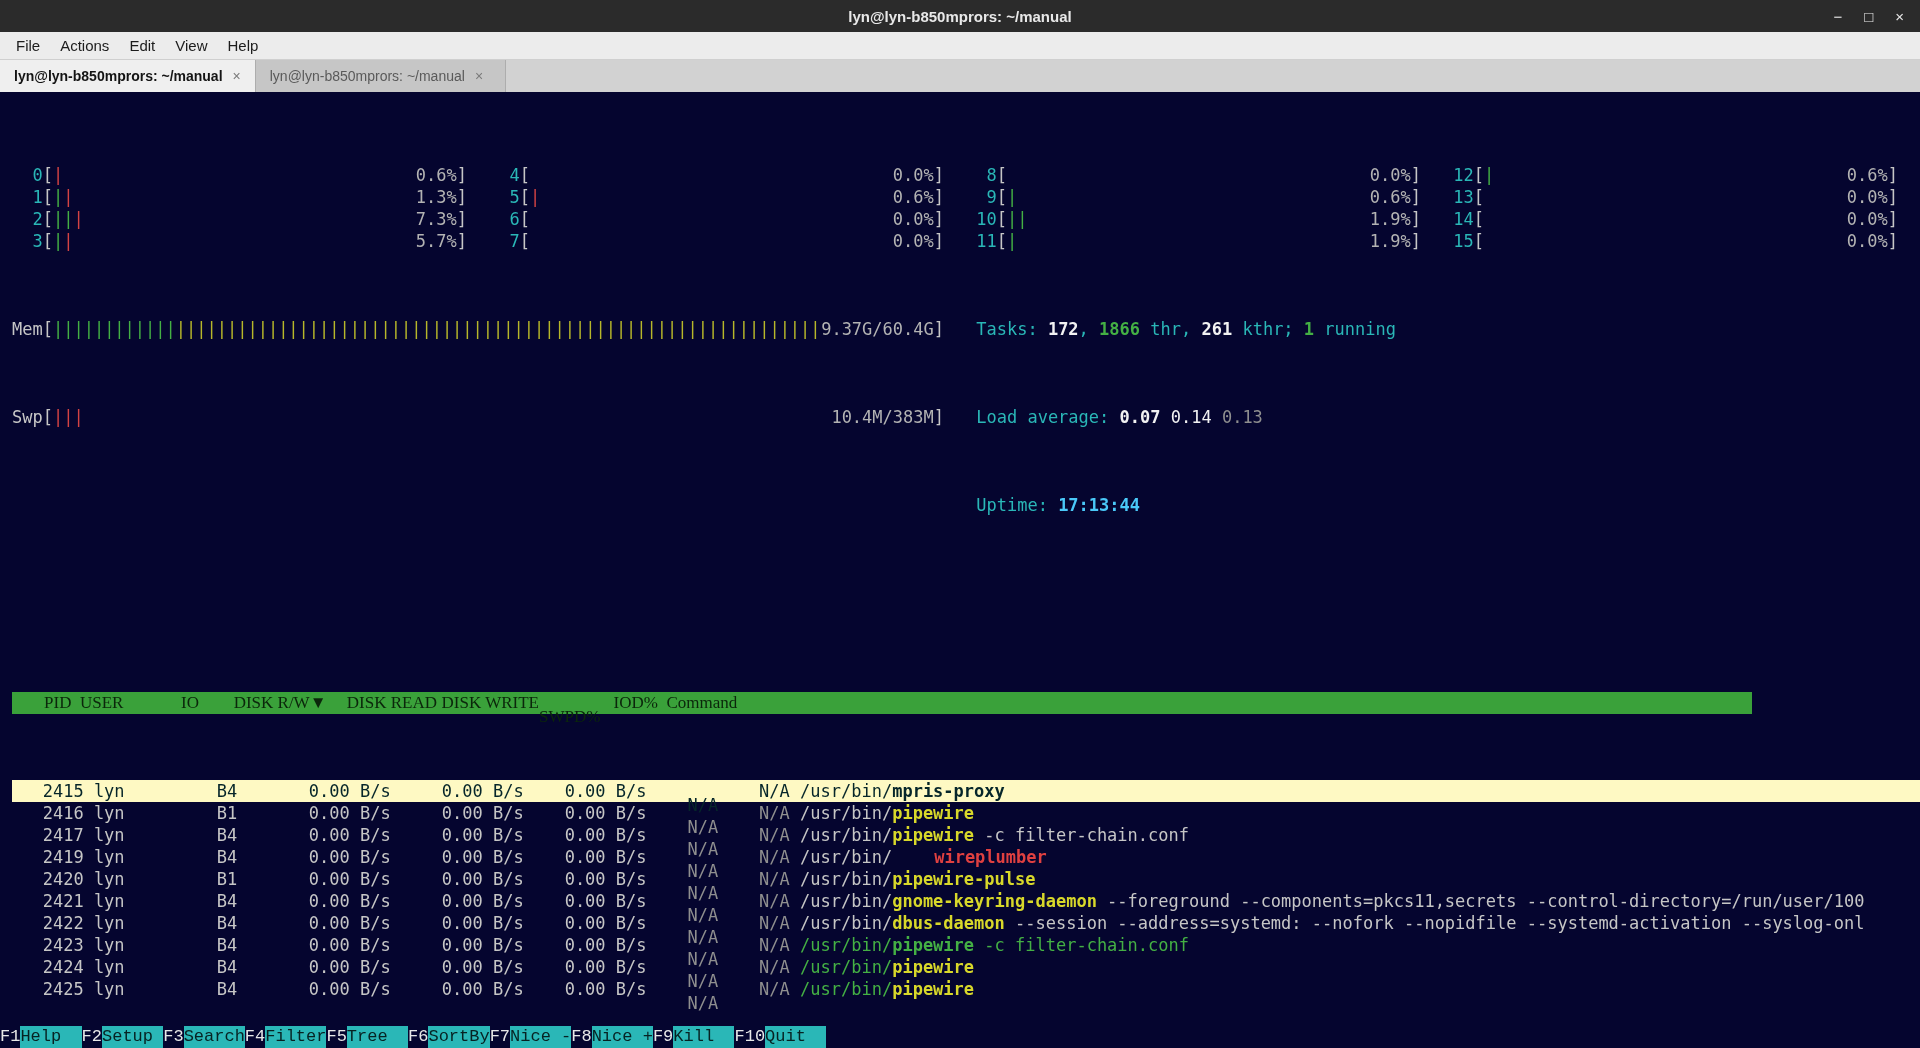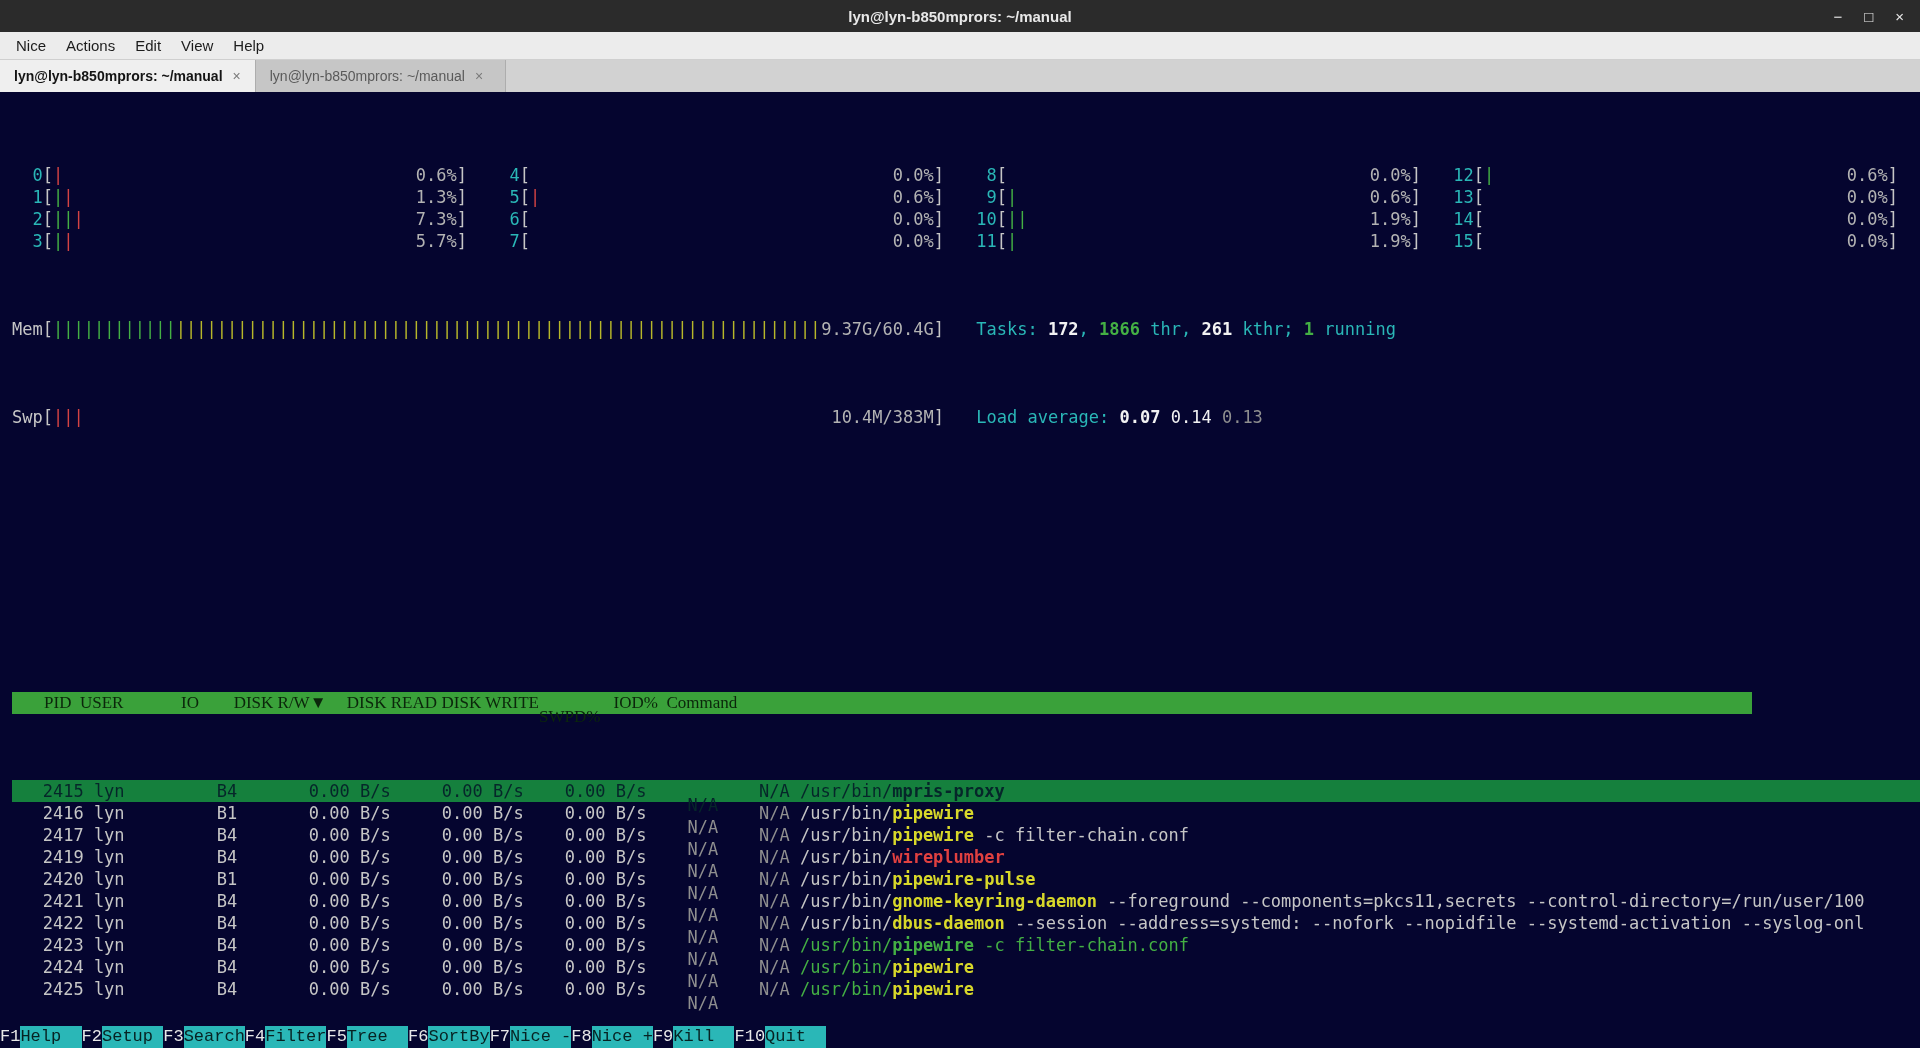--- a/index.html
+++ b/index.html
@@ -23,21 +23,21 @@
   
   .term { flex:1 1 auto; background:#05052f; color:#c6c6c6; font-family:"DejaVu Sans Mono", monospace;
           font-size:17px; line-height:22px; white-space:pre; padding:6px 0 0 12px; position:relative; overflow:hidden; }
 
   .b { font-weight:bold; }
   .c-gray   { color:#c6c6c6; }
   .c-dim    { color:#8f8f8f; }
   .c-cyan   { color:#2ab7b7;margin-top:44px; }
   .c-green  { color:#44b044; }
   .c-yellow { color:#d8d82a; }
-  .c-red    { color:#e04040; }
+  .c-red    { color:#e04040;margin-left:42px; }
   .c-white  { color:#f2f2f2; }
   .c-blue   { color:#4ac8f8; }
 
   
   .cpu-grid { display:grid; grid-template-columns:repeat(4,1fr); grid-template-rows:repeat(4,22px); grid-auto-flow:column; }
   .meter { display:flex; padding-right:22px; height:22px; }
   .mlabel { width:3ch; text-align:right; color:#2ab7b7; flex:0 0 auto; }
   .mname  { color:#c6c6c6; }
   .bracket { color:#c6c6c6; flex:0 0 auto; }
   .mbody { flex:1 1 auto; display:flex; overflow:hidden; min-width:0; }
@@ -60,21 +60,21 @@
   .proc-header { background:#3aa13a; height:22px; width:91.2%; }
   .proc-header .col { color:#0b260b;font-family:Liberation Serif, serif; }
   .col { display:inline-block; vertical-align:top; }
   .r { text-align:right; }
   .w-pid { width:7ch; } .w-user { width:12ch; padding-left:1ch; } .w-io { width:3ch; }
   .w-rw { width:15ch; } .w-read { width:13ch; } .w-write { width:12ch; }
   .w-swpd { width:7ch;margin-top:14px; } .w-iod { width:7ch; } .w-cmd { padding-left:1ch; }
   .base { font-weight:bold; }
   .prow { height:22px; }
   .prow .w-swpd, .prow .w-iod { color:#8f8f8f; }
-  .sel { background:#15803d;text-decoration:underline; }
+  .sel { background:#fef9c3;text-decoration:underline; }
   .sel span { color:#06262a !important; }
 
   
   .fnbar { position:absolute; left:0; right:0; bottom:0; height:22px; white-space:pre;font-family:Liberation Mono, monospace; }
   .fkey { color:#e8e8e8; }
   .flabel { display:inline-block; width:6ch; background:#2ab7b7; color:#072222; }
 </style>
 </head>
 <body>
 
@@ -83,21 +83,21 @@
   <div class="titlebar">
     <div class="title">lyn@lyn-b850mprors: ~/manual</div>
     <div class="win-controls">
       <span>−</span>
       <span>□</span>
       <span>×</span>
     </div>
   </div>
 
   <div class="menubar">
-    <span class="menu-item">Nice</span>
+    <span class="menu-item">File</span>
     <span class="menu-item">Actions</span>
     <span class="menu-item">Edit</span>
     <span class="menu-item">View</span>
     <span class="menu-item">Help</span>
   </div>
 
   <div class="tabbar">
     <div class="tab active">
       <span>lyn@lyn-b850mprors: ~/manual</span>
       <span class="tab-close">×</span>
@@ -121,20 +121,21 @@
 
     <div class="mrow">
       <div class="half meter">
         <span class="mlabel mname">Swp</span><span class="bracket">[</span><span class="mbody"><span class="mbars"><span class="bar-red">|||</span></span><span class="mtext">10.4M/383M</span></span><span class="bracket">]</span>
       </div>
       <div class="half info"><span class="c-cyan">Load average: </span><span class="c-white b">0.07 </span><span class="c-white">0.14 </span><span class="c-dim">0.13</span></div>
     </div>
 
     <div class="mrow">
       <div class="half"></div>
+      <div class="half info"><span class="c-cyan">Uptime: </span><span class="c-blue b">17:13:44</span></div>
     </div>
 
     <div class="blank-line"></div>
 
 
     <div class="proc-header"><span class="col w-pid r">PID</span><span class="col w-user">USER</span><span class="col w-io r">IO</span><span class="col w-rw r">DISK R/W▼</span><span class="col w-read r">DISK READ</span><span class="col w-write r">DISK WRITE</span><span class="col w-swpd r">SWPD%</span><span class="col w-iod r">IOD%</span><span class="col w-cmd">Command</span></div>
 
     <div class="rows"><div class="prow sel"><span class="col w-pid r">2415</span><span class="col w-user">lyn</span><span class="col w-io r">B4</span><span class="col w-rw r">0.00 B/s</span><span class="col w-read r">0.00 B/s</span><span class="col w-write r">0.00 B/s</span><span class="col w-swpd r">N/A</span><span class="col w-iod r">N/A</span><span class="col w-cmd"><span class="c-gray">/usr/bin/</span><span class="base c-yellow">mpris-proxy</span></span></div><div class="prow"><span class="col w-pid r">2416</span><span class="col w-user">lyn</span><span class="col w-io r">B1</span><span class="col w-rw r">0.00 B/s</span><span class="col w-read r">0.00 B/s</span><span class="col w-write r">0.00 B/s</span><span class="col w-swpd r">N/A</span><span class="col w-iod r">N/A</span><span class="col w-cmd"><span class="c-gray">/usr/bin/</span><span class="base c-yellow">pipewire</span></span></div><div class="prow"><span class="col w-pid r">2417</span><span class="col w-user">lyn</span><span class="col w-io r">B4</span><span class="col w-rw r">0.00 B/s</span><span class="col w-read r">0.00 B/s</span><span class="col w-write r">0.00 B/s</span><span class="col w-swpd r">N/A</span><span class="col w-iod r">N/A</span><span class="col w-cmd"><span class="c-gray">/usr/bin/</span><span class="base c-yellow">pipewire</span><span class="c-gray"> -c filter-chain.conf</span></span></div><div class="prow"><span class="col w-pid r">2419</span><span class="col w-user">lyn</span><span class="col w-io r">B4</span><span class="col w-rw r">0.00 B/s</span><span class="col w-read r">0.00 B/s</span><span class="col w-write r">0.00 B/s</span><span class="col w-swpd r">N/A</span><span class="col w-iod r">N/A</span><span class="col w-cmd"><span class="c-gray">/usr/bin/</span><span class="base c-red">wireplumber</span></span></div><div class="prow"><span class="col w-pid r">2420</span><span class="col w-user">lyn</span><span class="col w-io r">B1</span><span class="col w-rw r">0.00 B/s</span><span class="col w-read r">0.00 B/s</span><span class="col w-write r">0.00 B/s</span><span class="col w-swpd r">N/A</span><span class="col w-iod r">N/A</span><span class="col w-cmd"><span class="c-gray">/usr/bin/</span><span class="base c-yellow">pipewire-pulse</span></span></div><div class="prow"><span class="col w-pid r">2421</span><span class="col w-user">lyn</span><span class="col w-io r">B4</span><span class="col w-rw r">0.00 B/s</span><span class="col w-read r">0.00 B/s</span><span class="col w-write r">0.00 B/s</span><span class="col w-swpd r">N/A</span><span class="col w-iod r">N/A</span><span class="col w-cmd"><span class="c-gray">/usr/bin/</span><span class="base c-yellow">gnome-keyring-daemon</span><span class="c-gray"> --foreground --components=pkcs11,secrets --control-directory=/run/user/100</span></span></div><div class="prow"><span class="col w-pid r">2422</span><span class="col w-user">lyn</span><span class="col w-io r">B4</span><span class="col w-rw r">0.00 B/s</span><span class="col w-read r">0.00 B/s</span><span class="col w-write r">0.00 B/s</span><span class="col w-swpd r">N/A</span><span class="col w-iod r">N/A</span><span class="col w-cmd"><span class="c-gray">/usr/bin/</span><span class="base c-yellow">dbus-daemon</span><span class="c-gray"> --session --address=systemd: --nofork --nopidfile --systemd-activation --syslog-onl</span></span></div><div class="prow"><span class="col w-pid r">2423</span><span class="col w-user">lyn</span><span class="col w-io r">B4</span><span class="col w-rw r">0.00 B/s</span><span class="col w-read r">0.00 B/s</span><span class="col w-write r">0.00 B/s</span><span class="col w-swpd r">N/A</span><span class="col w-iod r">N/A</span><span class="col w-cmd"><span class="c-green">/usr/bin/</span><span class="base c-green">pipewire</span><span class="c-green"> -c filter-chain.conf</span></span></div><div class="prow"><span class="col w-pid r">2424</span><span class="col w-user">lyn</span><span class="col w-io r">B4</span><span class="col w-rw r">0.00 B/s</span><span class="col w-read r">0.00 B/s</span><span class="col w-write r">0.00 B/s</span><span class="col w-swpd r">N/A</span><span class="col w-iod r">N/A</span><span class="col w-cmd"><span class="c-green">/usr/bin/</span><span class="base c-yellow">pipewire</span></span></div><div class="prow"><span class="col w-pid r">2425</span><span class="col w-user">lyn</span><span class="col w-io r">B4</span><span class="col w-rw r">0.00 B/s</span><span class="col w-read r">0.00 B/s</span><span class="col w-write r">0.00 B/s</span><span class="col w-swpd r">N/A</span><span class="col w-iod r">N/A</span><span class="col w-cmd"><span class="c-green">/usr/bin/</span><span class="base c-yellow">pipewire</span></span></div></div>
 
     <div class="fnbar"><span class="fnitem"><span class="fkey">F1</span><span class="flabel">Help</span></span><span class="fnitem"><span class="fkey">F2</span><span class="flabel">Setup</span></span><span class="fnitem"><span class="fkey">F3</span><span class="flabel">Search</span></span><span class="fnitem"><span class="fkey">F4</span><span class="flabel">Filter</span></span><span class="fnitem"><span class="fkey">F5</span><span class="flabel">Tree</span></span><span class="fnitem"><span class="fkey">F6</span><span class="flabel">SortBy</span></span><span class="fnitem"><span class="fkey">F7</span><span class="flabel">Nice -</span></span><span class="fnitem"><span class="fkey">F8</span><span class="flabel">Nice +</span></span><span class="fnitem"><span class="fkey">F9</span><span class="flabel">Kill</span></span><span class="fnitem"><span class="fkey">F10</span><span class="flabel">Quit</span></span></div>

